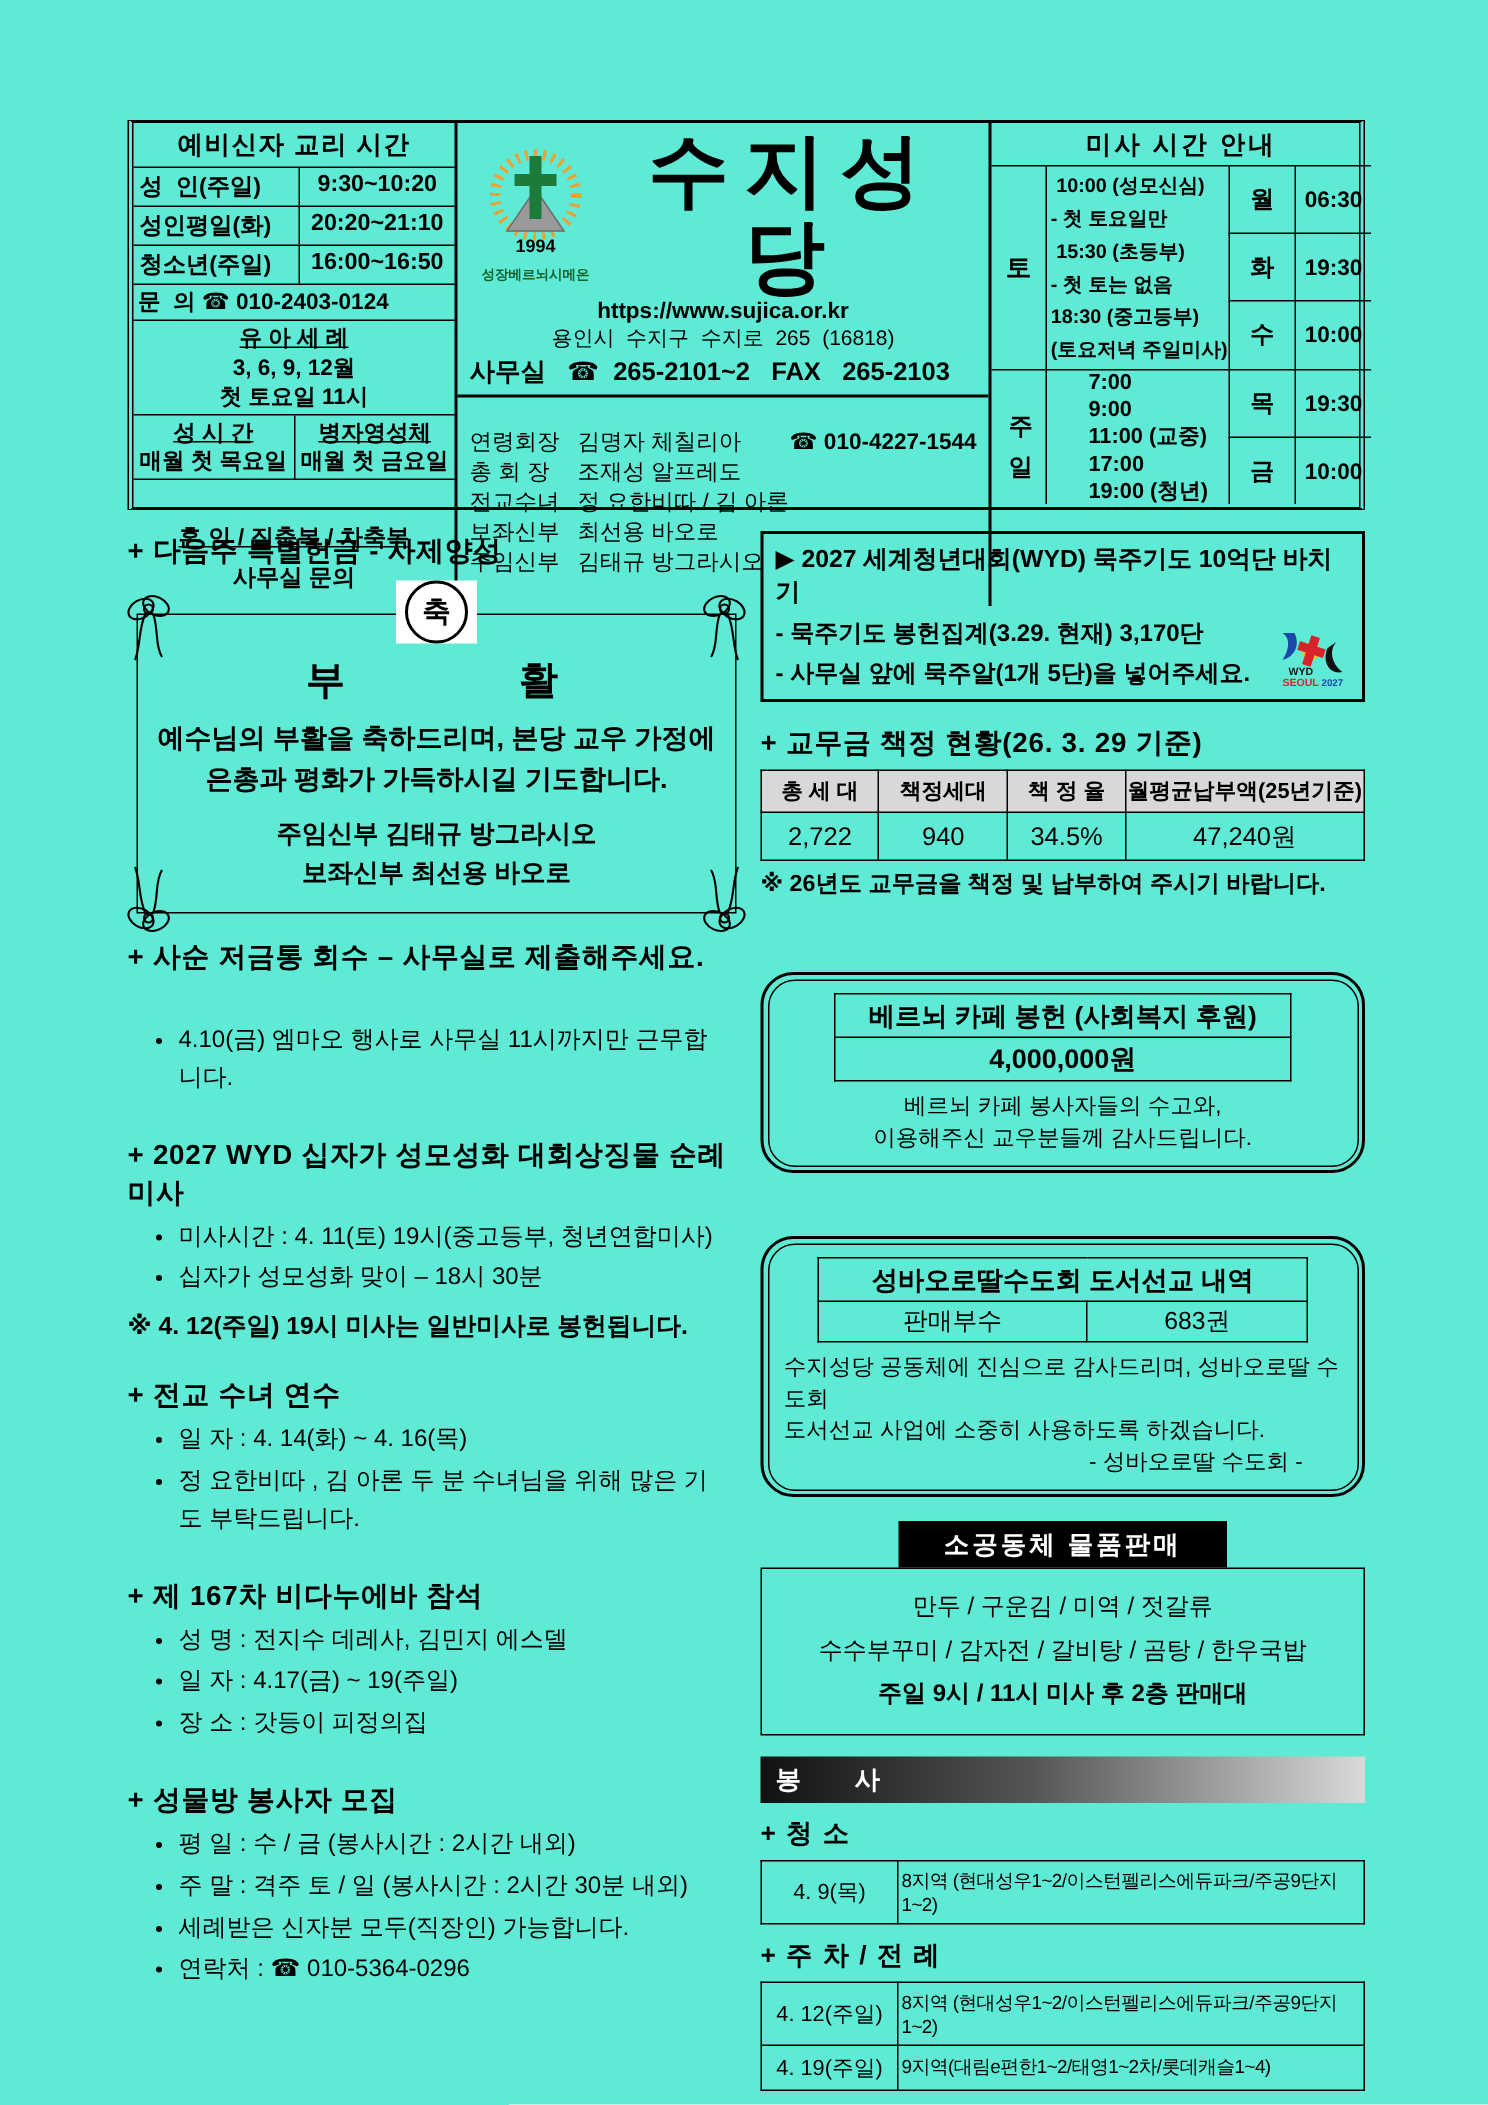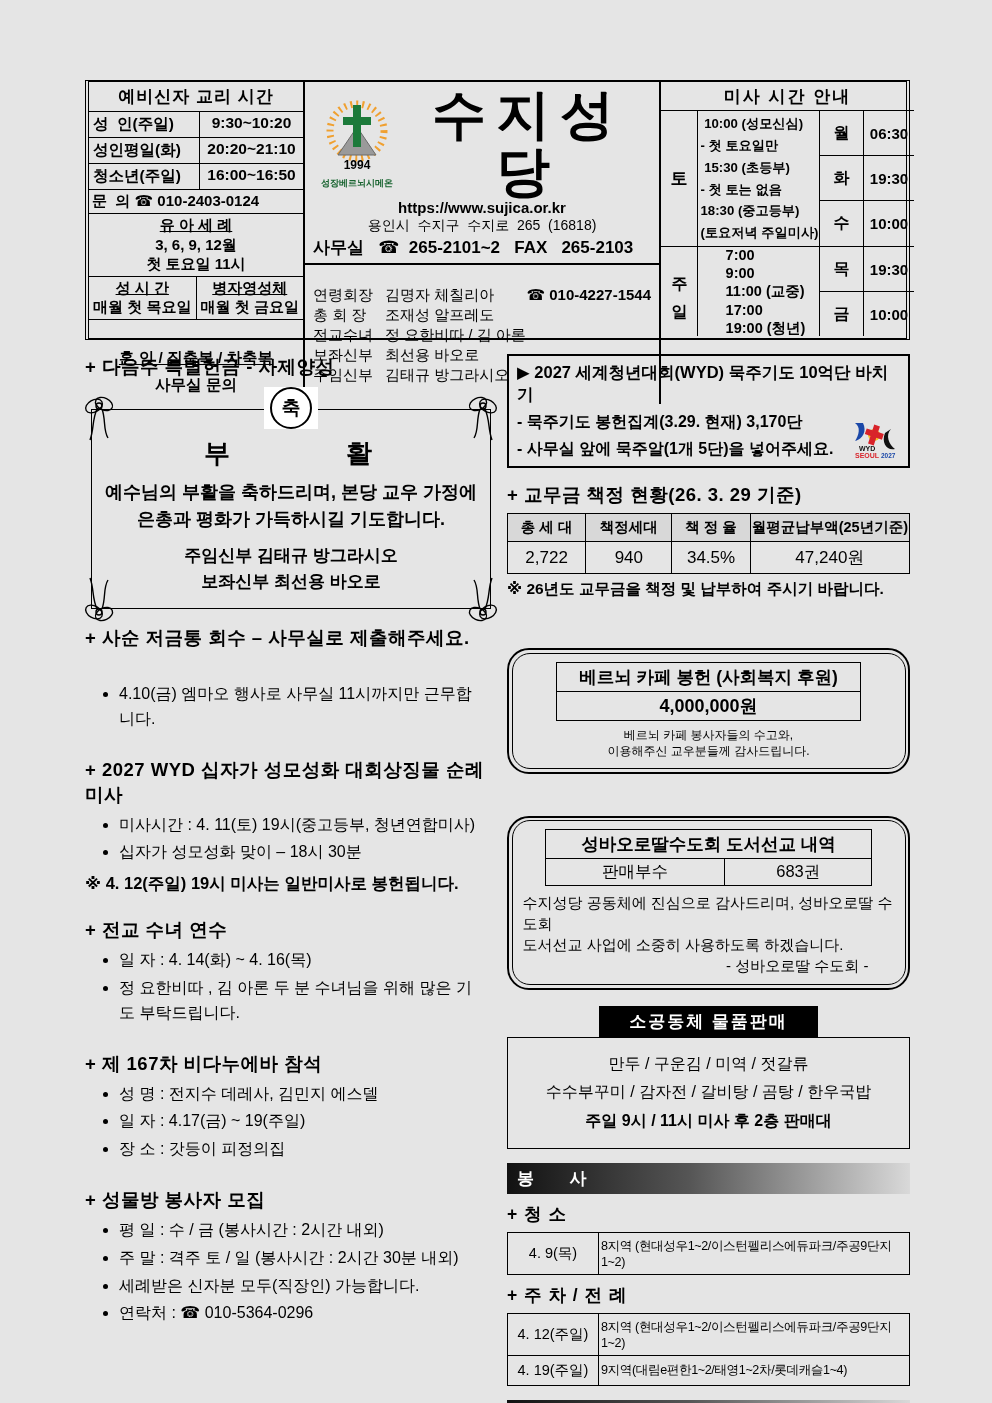--- a/index.html
+++ b/index.html
@@ -1,17 +1,17 @@
 <!DOCTYPE html>
 <html><head>
 <meta charset="utf-8">
 <style>
   html,body{margin:0;padding:0;background:#fff;}
   body{font-family:"Liberation Sans","DejaVu Sans",sans-serif;color:#000;}
-  .page{width:992px;height:1403px;box-sizing:border-box;padding:80px 82px 0 85px;position:relative;background:#e5e5e5;}
+  .page{width:992px;height:1403px;box-sizing:border-box;padding:80px 82px 0 85px;position:relative;background:#5eead4;}
   .pre{white-space:pre;}
   
   .masthead{display:grid;grid-template-columns:216px 356px 253px;border-top:2px solid #000;border-bottom:2px solid #000;border-left:4px double #000;border-right:4px double #000;height:256px;}
   .mh-col{box-sizing:border-box;}
   
   .cat{border-right:2px solid #000;display:flex;flex-direction:column;font-weight:700;}
   .cat-title{text-align:center;font-size:17px;border-bottom:1.5px solid #000;padding:3px 0;letter-spacing:1px;}
   .cat-row{display:flex;border-bottom:1.5px solid #000;font-size:15.5px;}
   .cat-row .lab{width:104px;padding:2px 2px 2px 4px;}
   .cat-row .val{flex:1;border-left:1.5px solid #000;text-align:center;padding:2px 0;}
@@ -79,21 +79,21 @@
   .gy-table{width:100%;border-collapse:collapse;margin-top:4px;}
   .gy-table th{background:#d8d8d8;border:1.5px solid #000;font-size:14.5px;padding:4px 1px;font-weight:800;white-space:nowrap;}
   .gy-table td{border:1.5px solid #000;text-align:center;font-size:17px;padding:4px 0;}
   .gy-note{font-size:15.5px;margin-top:5px;font-weight:700;}
   .rbox{border:2px solid #000;border-radius:22px;padding:2.5px;margin-top:28px;}
   .rbox-in{border:1.5px solid #000;border-radius:18px;padding:8px 10px;text-align:center;}
   .rtbl{width:82%;margin:0 auto;border-collapse:collapse;}
   .rtbl td{border:1.5px solid #000;padding:2px 4px;}
   .rtbl .tt{font-size:17.5px;font-weight:800;}
   .rtbl .amt{font-size:18px;font-weight:800;}
-  .rmsg{font-size:12px;margin-top:6px;line-height:1.4;}
+  .rmsg{font-size:15px;margin-top:6px;line-height:1.4;}
   .pl-tbl{width:88%;margin:0 auto;border-collapse:collapse;}
   .pl-tbl td{border:1.5px solid #000;padding:2px 4px;font-size:16.5px;}
   .pl-msg{font-size:15px;text-align:left;margin-top:6px;line-height:1.4;}
   .pl-sign{text-align:right;font-size:15px;padding-right:26px;}
   .blackbar-wrap{text-align:center;margin-top:16px;}
   .blackbar{display:inline-block;background:#000;color:#fff;font-weight:800;font-size:17px;padding:4px 30px;letter-spacing:2px;}
   .market-box{border:1.5px solid #000;margin-top:0;padding:12px 4px;text-align:center;font-size:16px;line-height:1.8;}
   .market-box .b{font-weight:800;}
   .gradbar{background:linear-gradient(to right,#111 0%,#555 45%,#d9d9d9 100%);color:#fff;font-weight:800;font-size:17px;padding:4px 10px;letter-spacing:2px;white-space:pre;margin-top:14px;}
   .srv-h{font-size:17.5px;font-weight:800;margin:8px 0 6px 0;letter-spacing:1px;}

